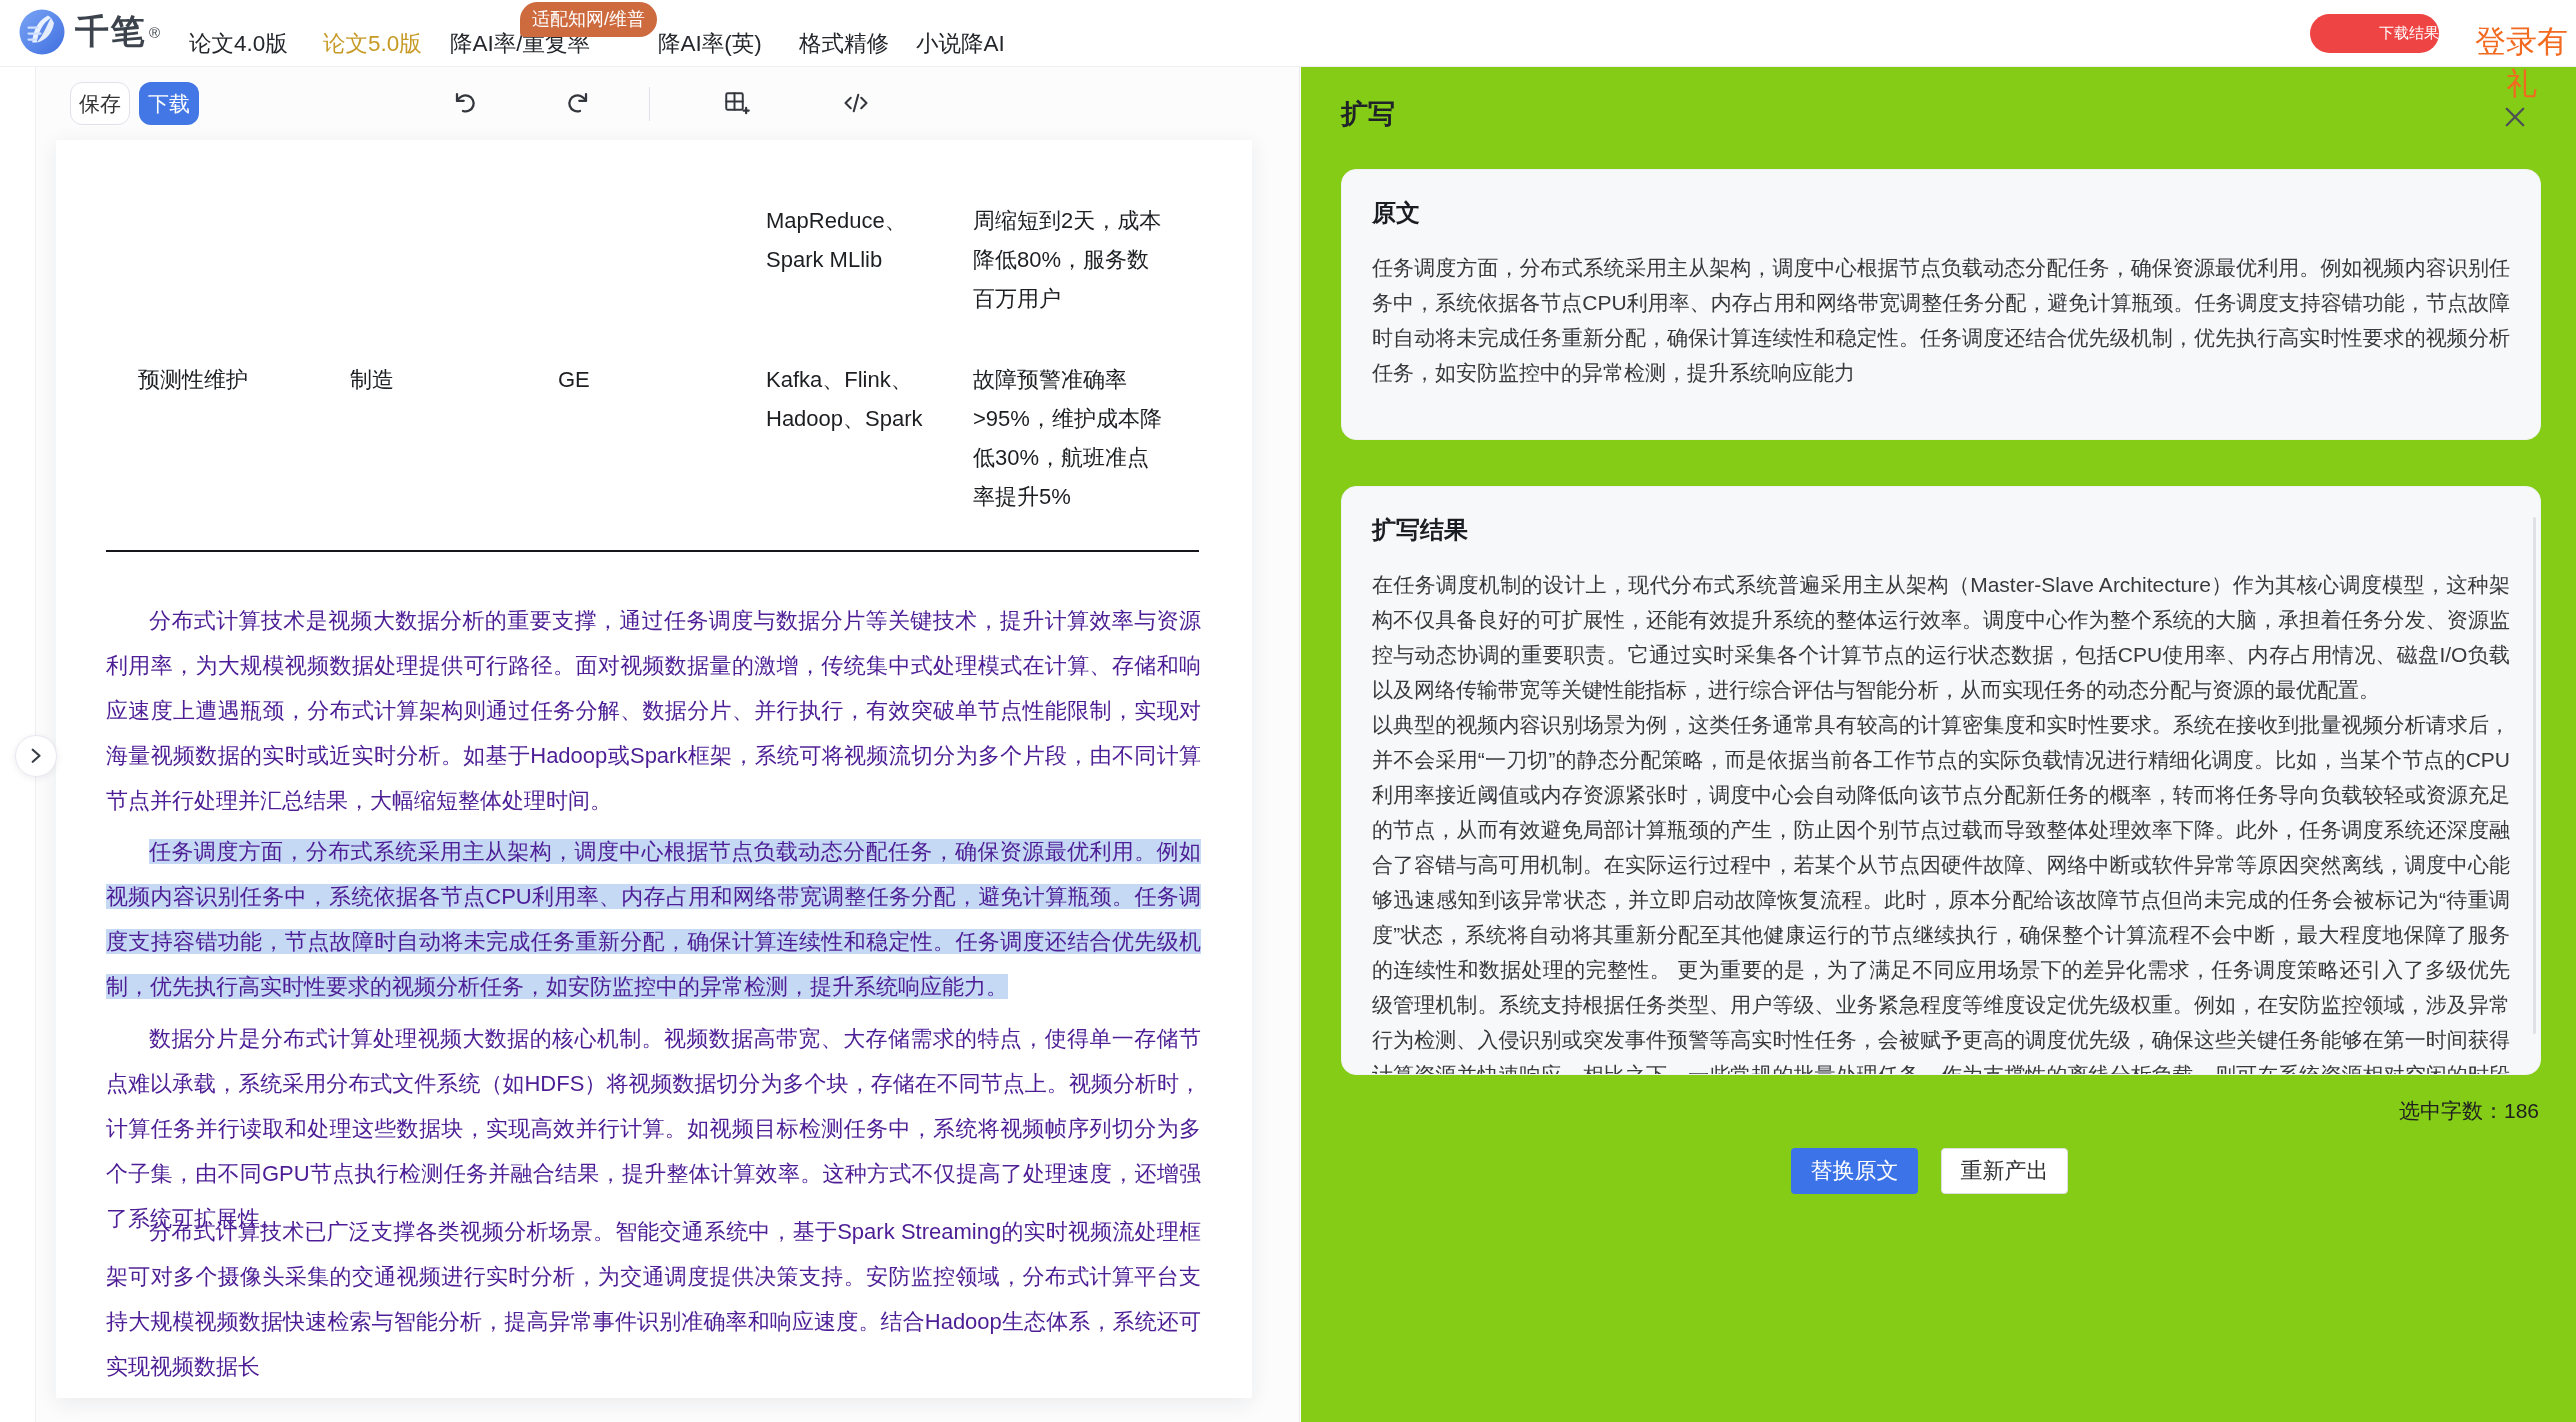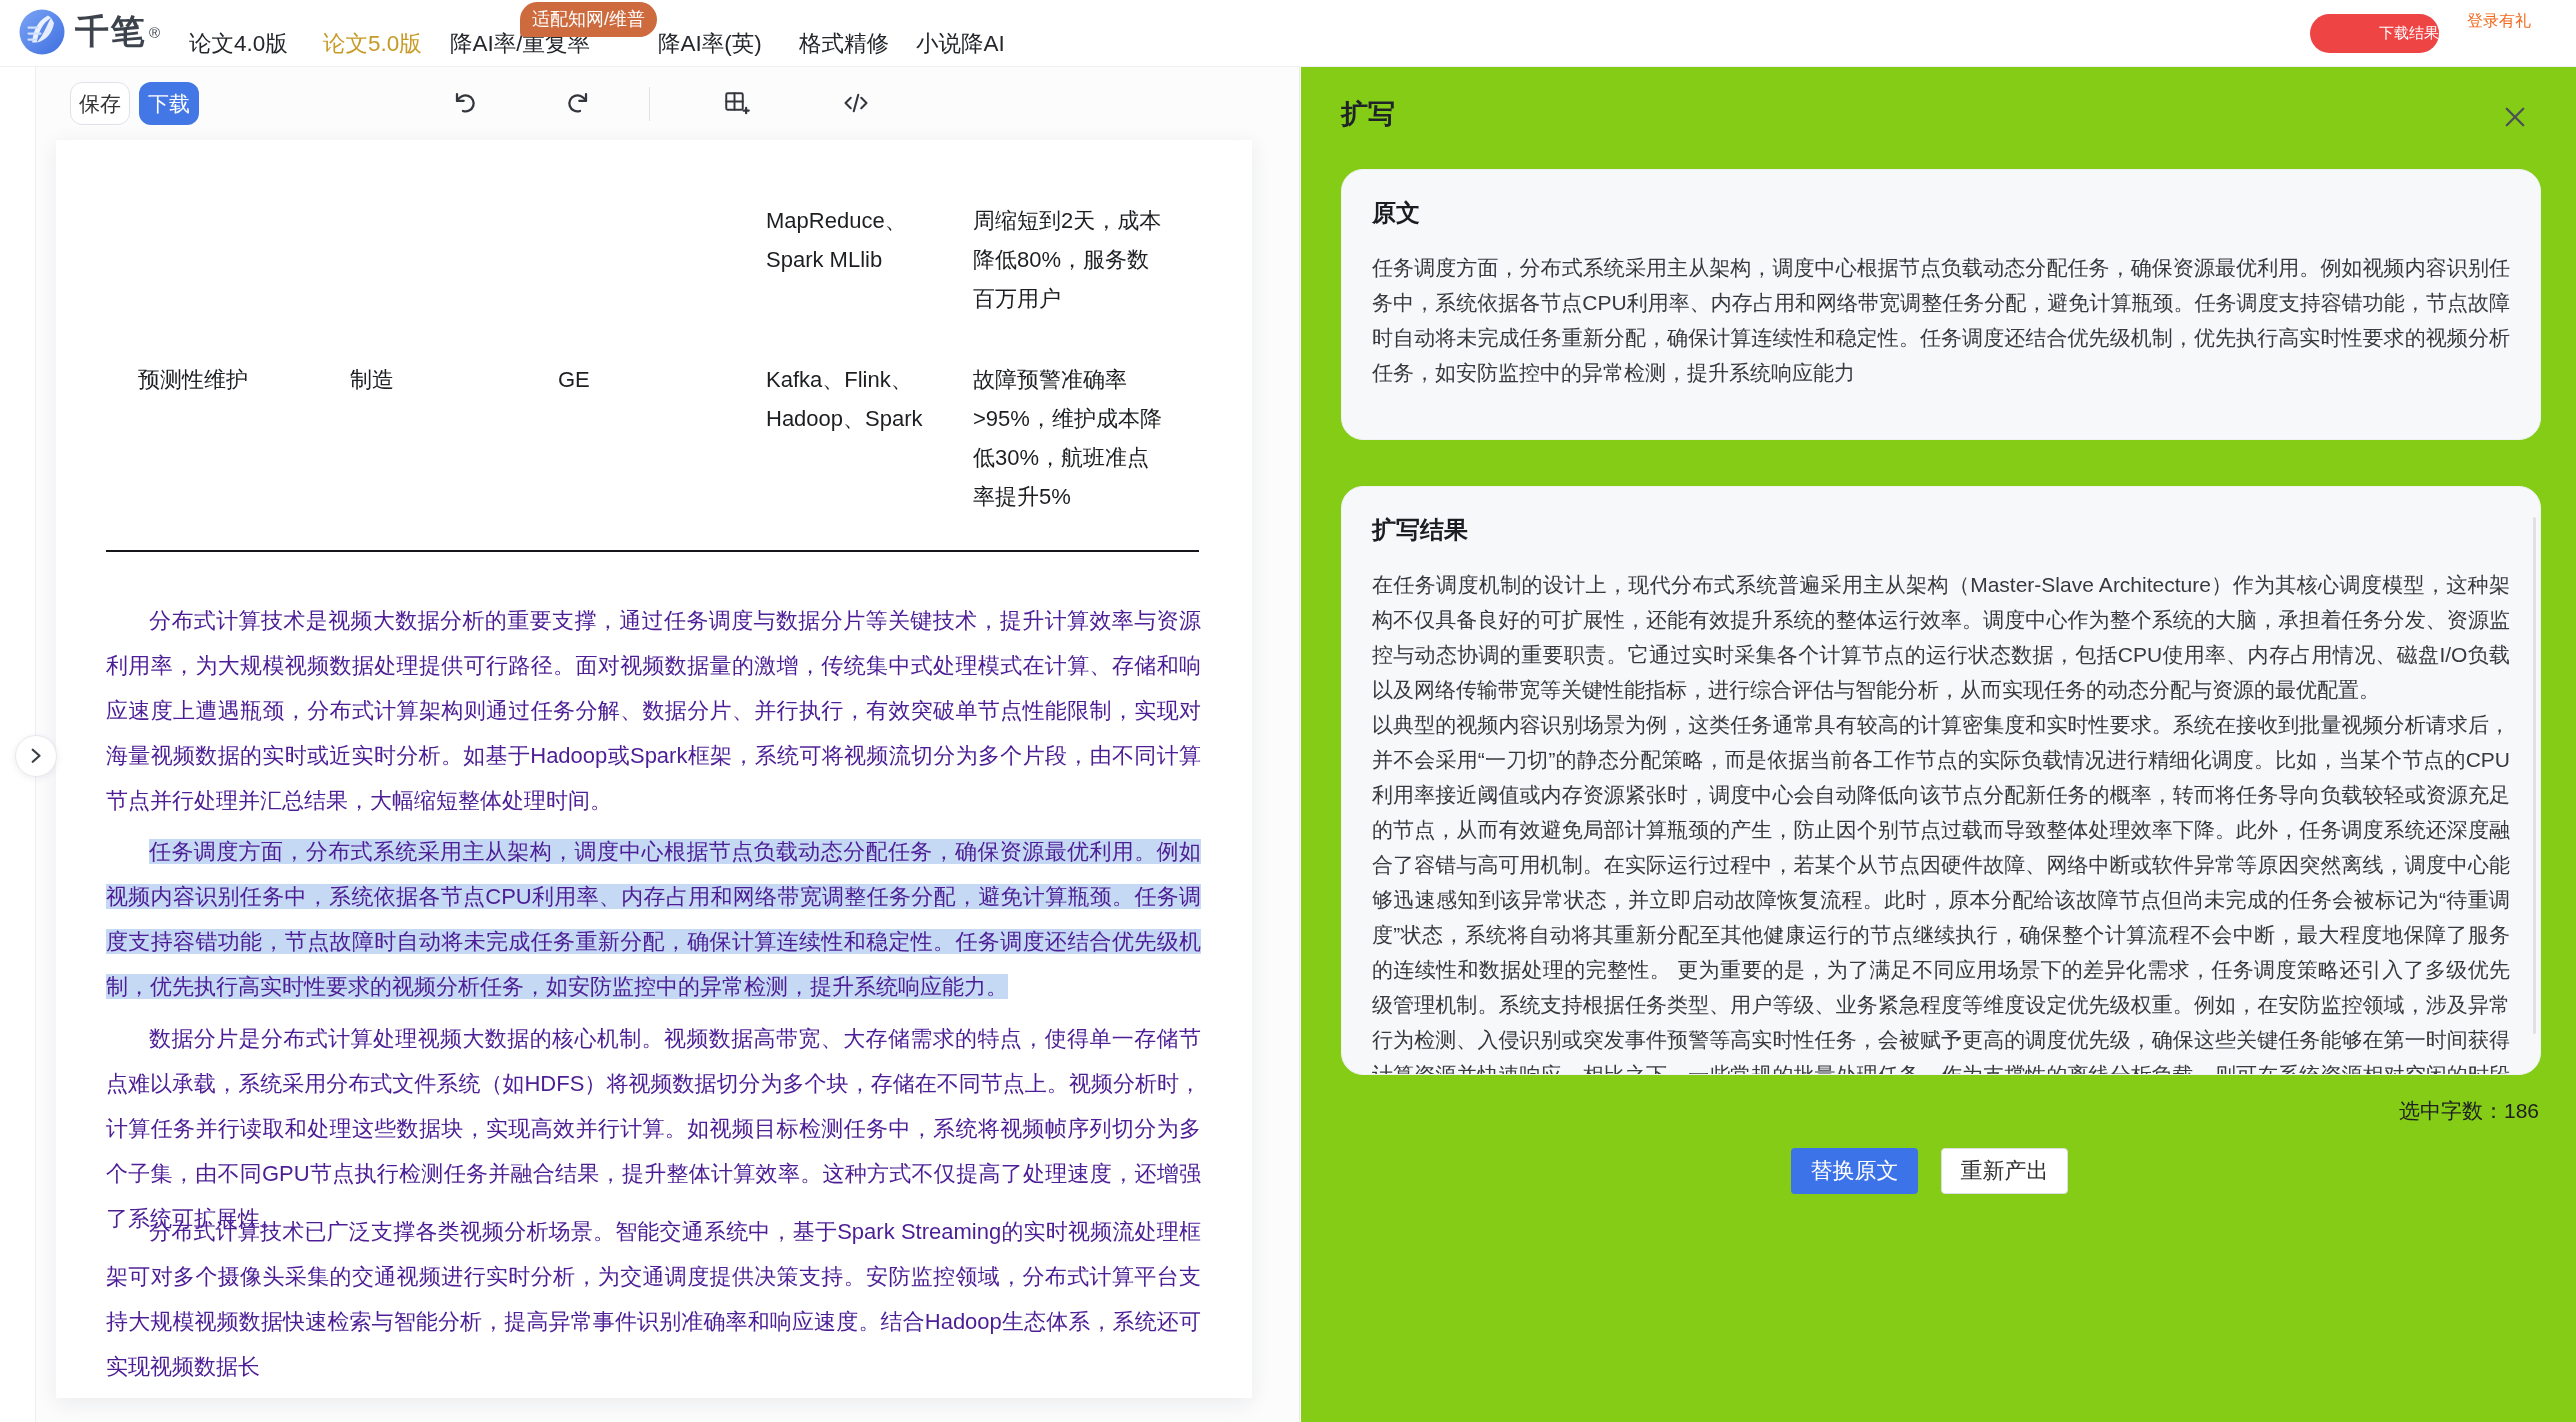--- a/index.html
+++ b/index.html
@@ -12,21 +12,21 @@
   .logo-wrap { position:absolute; left:18px; top:8.2px; display:flex; align-items:center; }
   .logo-badge { width:48px; height:48px; }
   .brand { font-size:34px; font-weight:bold; color:#3d434d; margin-left:9px; letter-spacing:1.5px; }
   .brand-reg { font-size:15px; color:#3d434d; vertical-align:19.5px; margin-left:3px; }
   .nav-item { position:absolute; top:28px; font-size:22.5px; color:#23262b; cursor:pointer; white-space:nowrap; }
   .nav-item.active { color:#c79a26; }
   .nav-badge { position:absolute; left:520px; top:2.2px; background:#cd6a3e; color:#fff; font-size:18px;
          padding:5.2px 12px; border-radius:18px 18px 18px 4.5px; white-space:nowrap; }
   .btn-download-result { position:absolute; left:2310px; top:14.2px; width:129px; height:39px;
          background:#ef4444; color:#fff; font-size:15px; border:none; border-radius:19.5px; cursor:pointer;text-align:right; }
-  .login-gift { position:absolute; left:2467px; top:11px; font-size:16px; color:#f26a1f; font-weight:500; cursor:pointer;text-align:center; }
+  .login-gift { position:absolute; left:2467px; top:21px; font-size:31px; color:#f26a1f; font-weight:500; cursor:pointer;text-align:center; }
 
   
   .left-strip { position:absolute; left:0; top:67px; width:36px; height:1355px; background:#fff;
          border-right:0.7px solid #ededf2; }
   .collapse-btn { position:absolute; left:15px; top:735px; width:42px; height:42px; border-radius:50%;
          background:#fff; border:0.7px solid #e8e8f0; box-shadow:0 1.5px 7.5px rgba(40,44,60,.08);
          display:flex; align-items:center; justify-content:center; cursor:pointer; z-index:15; }
 
   .editor { position:absolute; left:36px; top:67px; width:1264px; height:1355px; background:#fcfcfd;
          border-right:0.7px solid #e8eaee; }
@@ -46,21 +46,21 @@
   .para { position:absolute; left:50px; width:1095px; font-size:22px; line-height:45px; color:#4c1d95;
          text-align:justify; text-indent:43px; }
   .selection { background:#c5d8f4; }
 
   
   .panel { position:absolute; left:1301px; top:67px; width:1275px; height:1355px; background:#84cc16; }
   .panel-title { position:absolute; left:40px; top:28.5px; font-size:27px; font-weight:bold; color:#1f2329; }
   .panel-close { position:absolute; left:1197px; top:33px; width:33px; height:33px; cursor:pointer;
          display:flex; align-items:center; justify-content:center; }
   .card { position:absolute; left:40px; width:1200px; background:#f7f8fa; border:0.7px solid #f0f1f4;
-         border-radius:22px; padding:27px 30px; }
+         border-radius:15px; padding:27px 30px; }
   .card-original { top:102px; height:271px; }
   .card-result { top:419px; height:589px; overflow:hidden; }
   .card-title { font-size:24px; font-weight:bold; color:#1a1d21; }
   .card-body { margin-top:21px; font-size:21px; line-height:35px; color:#38383d; text-align:justify;
          white-space:pre-line; }
   .result-scrollthumb { position:absolute; right:3.7px; top:30px; width:3.7px; height:517px;
          background:#e0e1e6; border-radius:2.2px; cursor:pointer; }
   .char-count { position:absolute; right:37px; top:1030px; font-size:21px; color:#1f1f1f; }
   .panel-btn { position:absolute; top:1081px; height:46px; width:127px; font-size:22px; border-radius:4px; cursor:pointer; }
   .btn-replace { left:490px; background:#3d73e8; color:#fff; border:none; }

